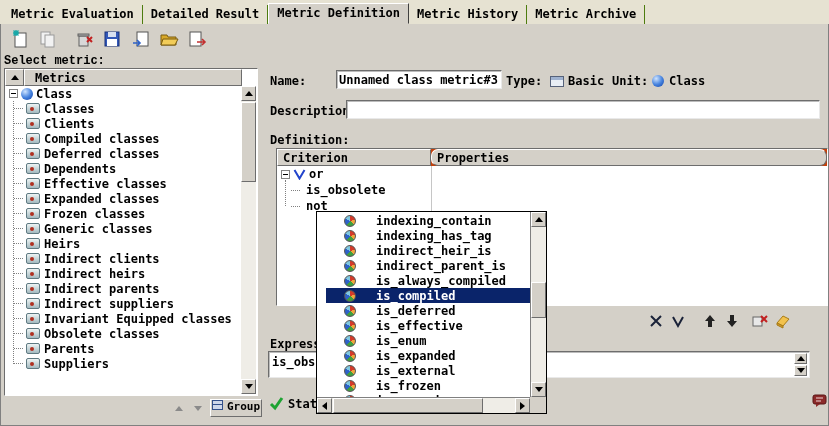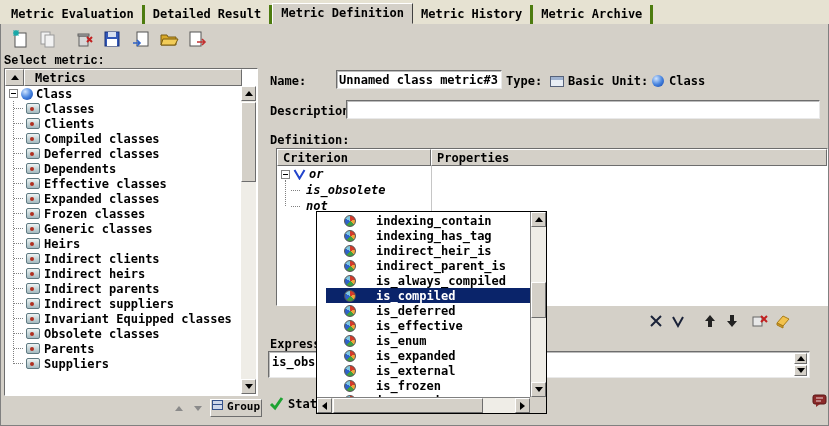--- a/index.html
+++ b/index.html
@@ -7,21 +7,21 @@
   body { font-family:"DejaVu Sans Mono", monospace; font-size:12px; font-weight:bold; color:#000; background:#d4d0c8; }
   .app { position:relative; width:829px; height:426px; background:#d4d0c8; overflow:hidden; box-shadow: inset 0 0 0 1px #808080; }
   .band { position:absolute; left:0; top:0; width:829px; height:24px; background:#e6e2d2; }
 
   
   .out { border:1px solid; border-color:#ffffff #6d6d6d #6d6d6d #ffffff; }
   .field { background:#fff; border:1px solid; border-color:#6d6d6d #e9e9e9 #e9e9e9 #6d6d6d; box-shadow: inset 1px 1px 0 rgba(64,64,64,.35); }
 
   
   .tabbar { position:absolute; left:3px; top:3px; display:flex; align-items:flex-end; height:21px; }
-  .tab { padding:2px 8px 2px 8px; height:19px; border-right:3px solid #4d7c0f; cursor:default; white-space:nowrap; }
+  .tab { padding:2px 8px 2px 8px; height:19px; border-right:1px solid #4d7c0f; cursor:default; white-space:nowrap; }
   .tab.active { background:#d4d0c8; height:21px; border:1px solid; border-color:#ffffff #404040 #d4d0c8 #ffffff; margin-top:-2px; position:relative; z-index:2; }
 
   
   .tbtn { position:absolute; width:24px; height:24px; display:flex; align-items:center; justify-content:center; }
 
   .lbl { position:absolute; white-space:nowrap; }
 
   
   .tree { position:absolute; left:4px; top:68px; width:254px; height:328px; background:#fff; border:1px solid; border-color:#6d6d6d #ffffff #ffffff #6d6d6d; }
   .tree-head { position:absolute; left:0; top:0; right:15px; height:29px; display:flex; }
@@ -61,24 +61,24 @@
   
   .input { position:absolute; height:19px; font:bold 12px "DejaVu Sans Mono",monospace; padding:1px 2px; }
   .basic-ic { position:absolute; width:14px; height:11px; border:1px solid #56627a; background:#e9eef5; }
   .basic-ic::before { content:""; position:absolute; left:0; right:0; top:0; height:3px; background:#9fb2d0; }
 
   
   .ctable { position:absolute; left:276px; top:148px; width:552px; height:158px; border:1px solid; border-color:#6d6d6d #ffffff #ffffff #6d6d6d; background:#c2410c; }
   .chead { display:flex; height:17px; }
   .ccell { background:#d4d0c8; padding-left:5px; display:flex; align-items:center; }
   .ccell.c1 { width:154px; }
-  .ccell.c2 { flex:1; }
+  .ccell.c2 { flex:1;border-radius:7px; }
   .cbody { position:relative; height:calc(100% - 17px); background:#fff; }
   .cgrid { position:absolute; left:154px; top:0; bottom:0; border-left:1px solid #c6c6c6; }
-  .crow { height:16px; display:flex; align-items:center; gap:3px; white-space:nowrap; position:relative;font-style:italic; }
+  .crow { height:16px; display:flex; align-items:center; gap:3px; white-space:nowrap; position:relative; }
   .crit-vline { position:absolute; left:8px; top:14px; height:26px; border-left:1px dotted #808080; }
 
   
   .mbtn { position:absolute; width:20px; height:20px; display:flex; align-items:center; justify-content:center; }
 
   
   .expr { position:absolute; left:268px; top:351px; width:542px; height:27px; }
   .expr .txt { position:absolute; left:3px; top:3px; white-space:nowrap; }
   .espin { position:absolute; right:1px; top:1px; width:14px; bottom:1px; }
   .espin .sb { position:absolute; left:0; width:13px; height:11px; background:#d4d0c8; display:flex; align-items:center; justify-content:center; }

